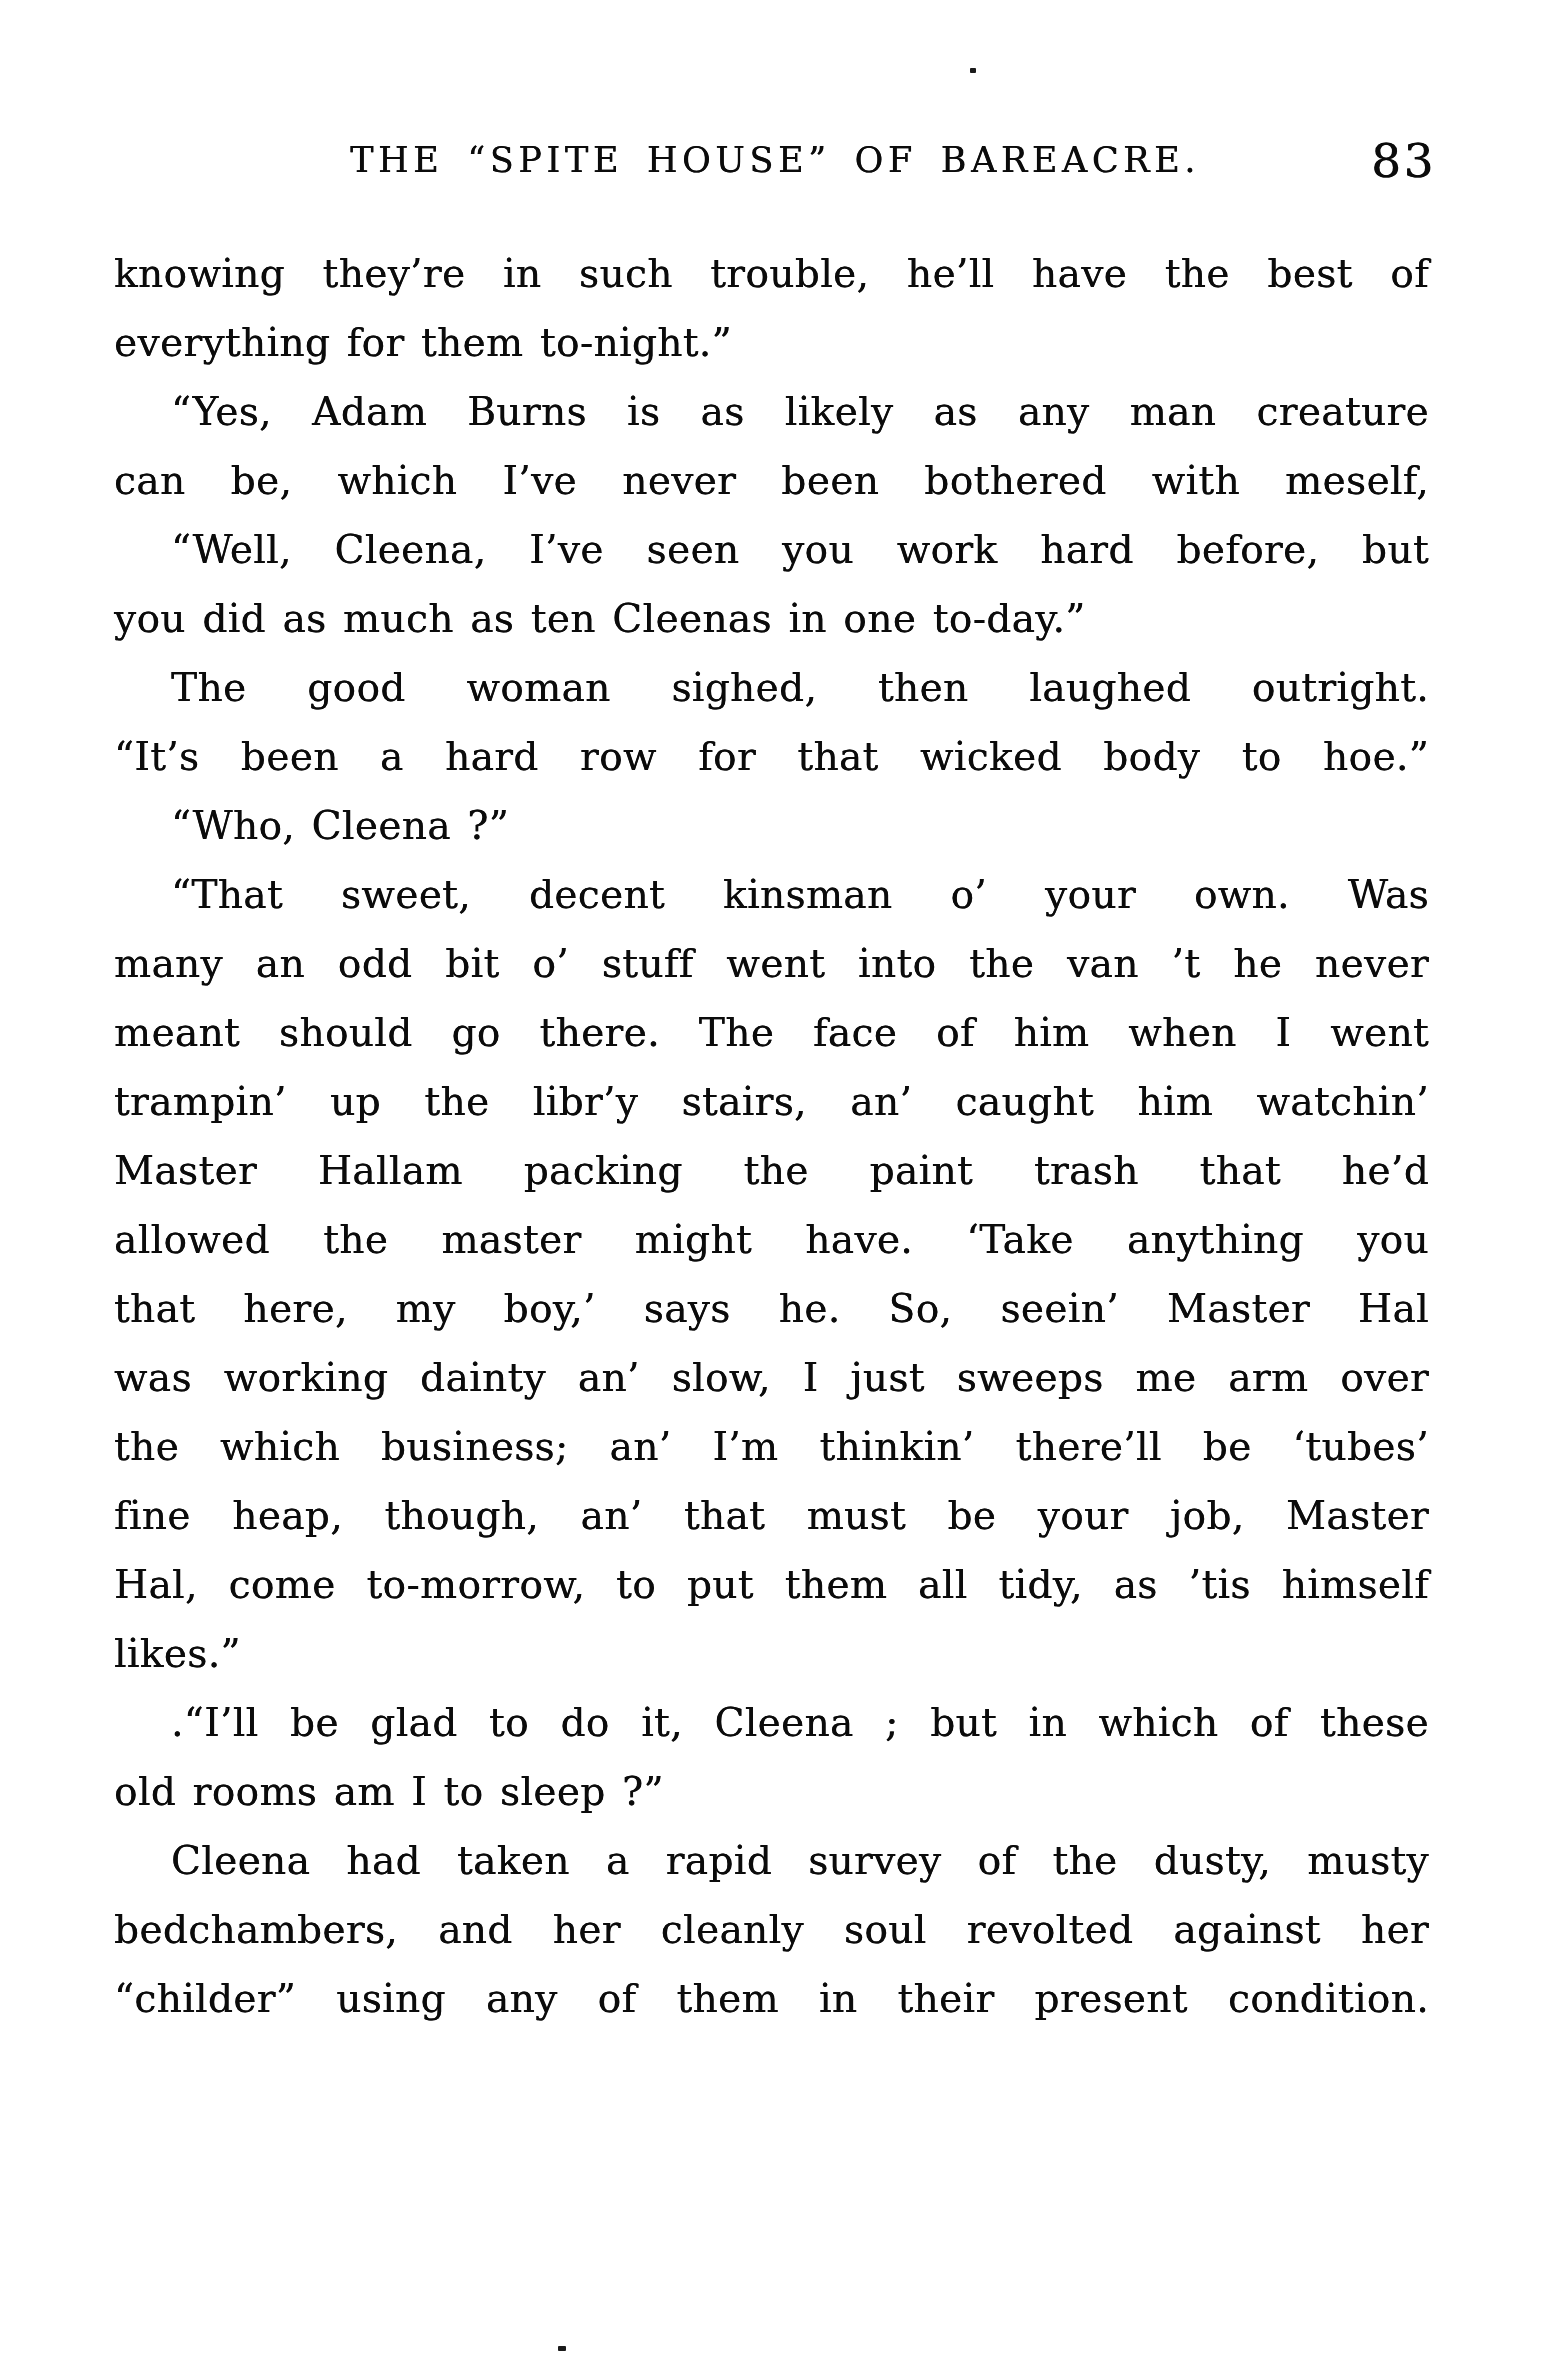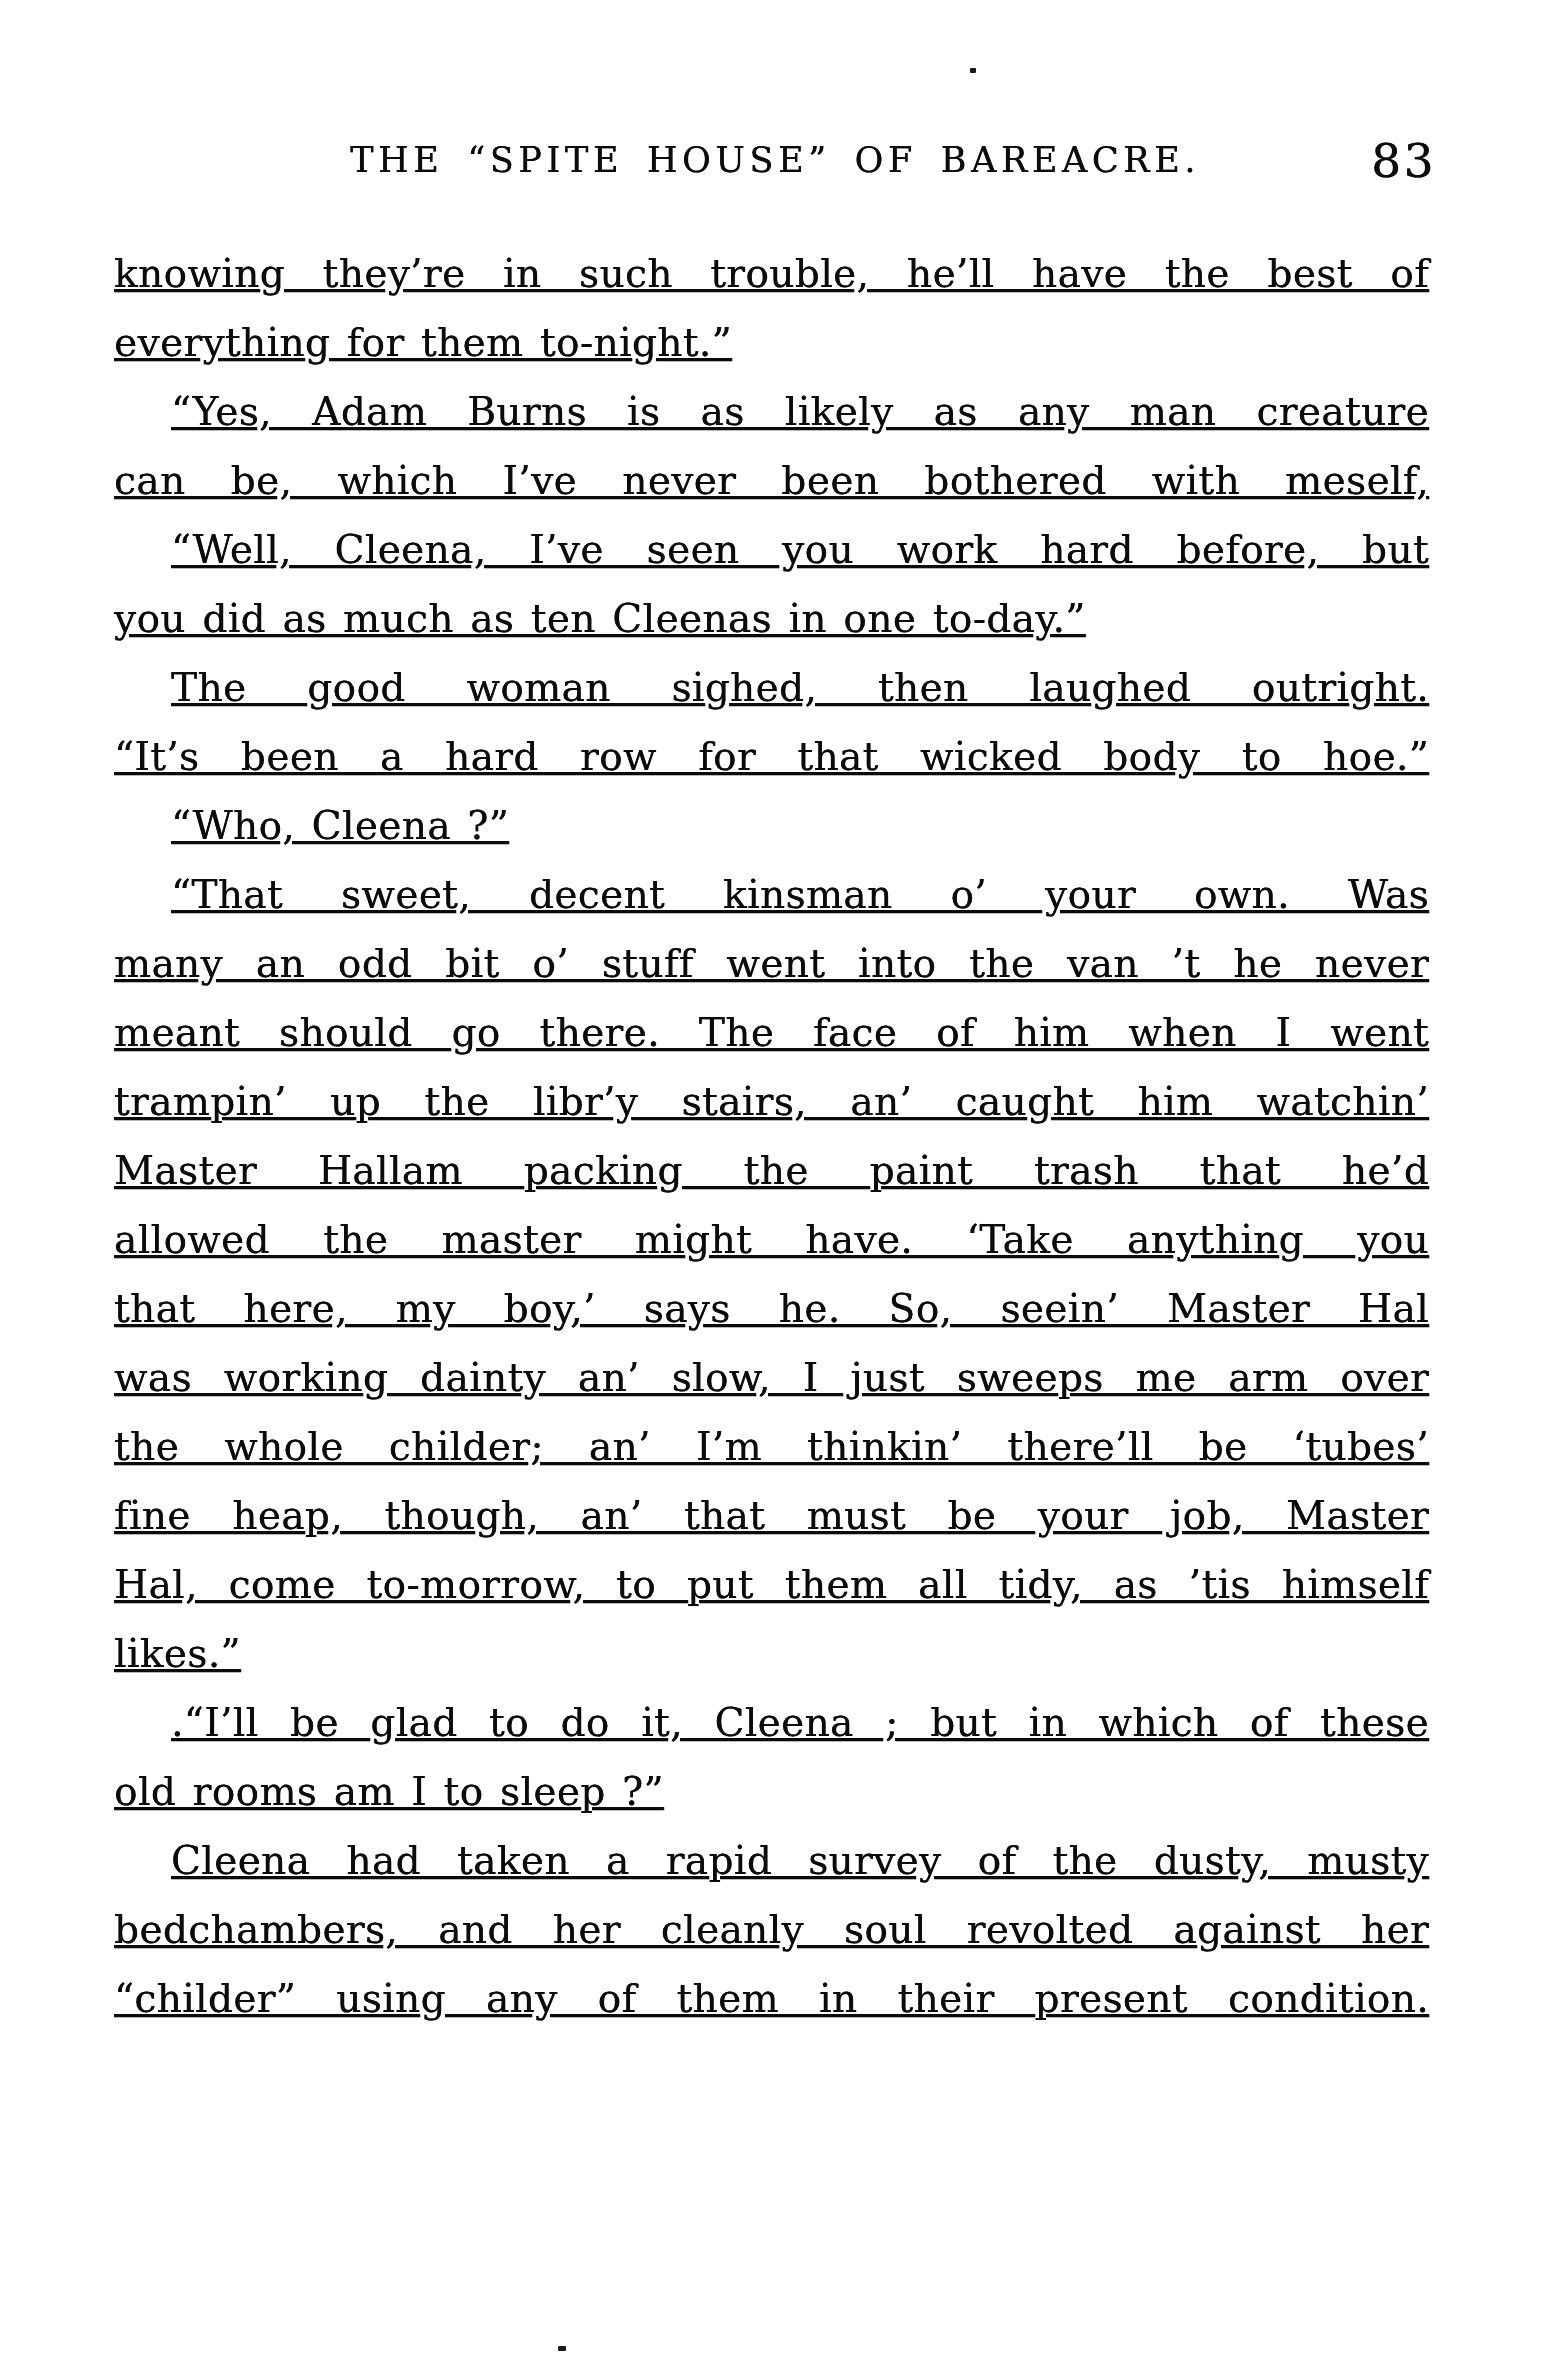--- a/index.html
+++ b/index.html
@@ -42,21 +42,20 @@
   .text-body {
     position: absolute;
     left: 114px;
     top: 239px;
     width: 1315px;
     font-size: 39px;
     line-height: 69px;
     letter-spacing: 0.4px;
     word-spacing: 3.7px;
     text-shadow: 0.3px 0.3px 0 #151515;
-    text-decoration: underline;
   }
   .para { margin: 0; }
   .para.indent > .line:first-child { text-indent: 57px; }
   .line {
     text-align: justify;
     text-align-last: justify;
     white-space: normal;
   }
   .line.short { text-align-last: left; }
   .speck {
@@ -95,21 +94,21 @@
       </div>
       <div class="para indent">
         <div class="line">“That sweet, decent kinsman o’ your own.  Was</div>
         <div class="line">many an odd bit o’ stuff went into the van ’t he never</div>
         <div class="line">meant should go there.  The face of him when I went</div>
         <div class="line">trampin’ up the libr’y stairs, an’ caught him watchin’</div>
         <div class="line">Master Hallam packing the paint trash that he’d</div>
         <div class="line">allowed the master might have.  ‘Take anything you</div>
         <div class="line">that here, my boy,’ says he.  So, seein’ Master Hal</div>
         <div class="line">was working dainty an’ slow, I just sweeps me arm over</div>
-        <div class="line">the whole childer; an’ I’m thinkin’ there’ll be ‘tubes’</div>
+        <div class="line">the which business; an’ I’m thinkin’ there’ll be ‘tubes’</div>
         <div class="line">fine heap, though, an’ that must be your job, Master</div>
         <div class="line">Hal, come to-morrow, to put them all tidy, as ’tis himself</div>
         <div class="line short">likes.”</div>
       </div>
       <div class="para indent">
         <div class="line">.“I’ll be glad to do it, Cleena ; but in which of these</div>
         <div class="line short">old rooms am I to sleep ?”</div>
       </div>
       <div class="para indent">
         <div class="line">Cleena had taken a rapid survey of the dusty, musty</div>

